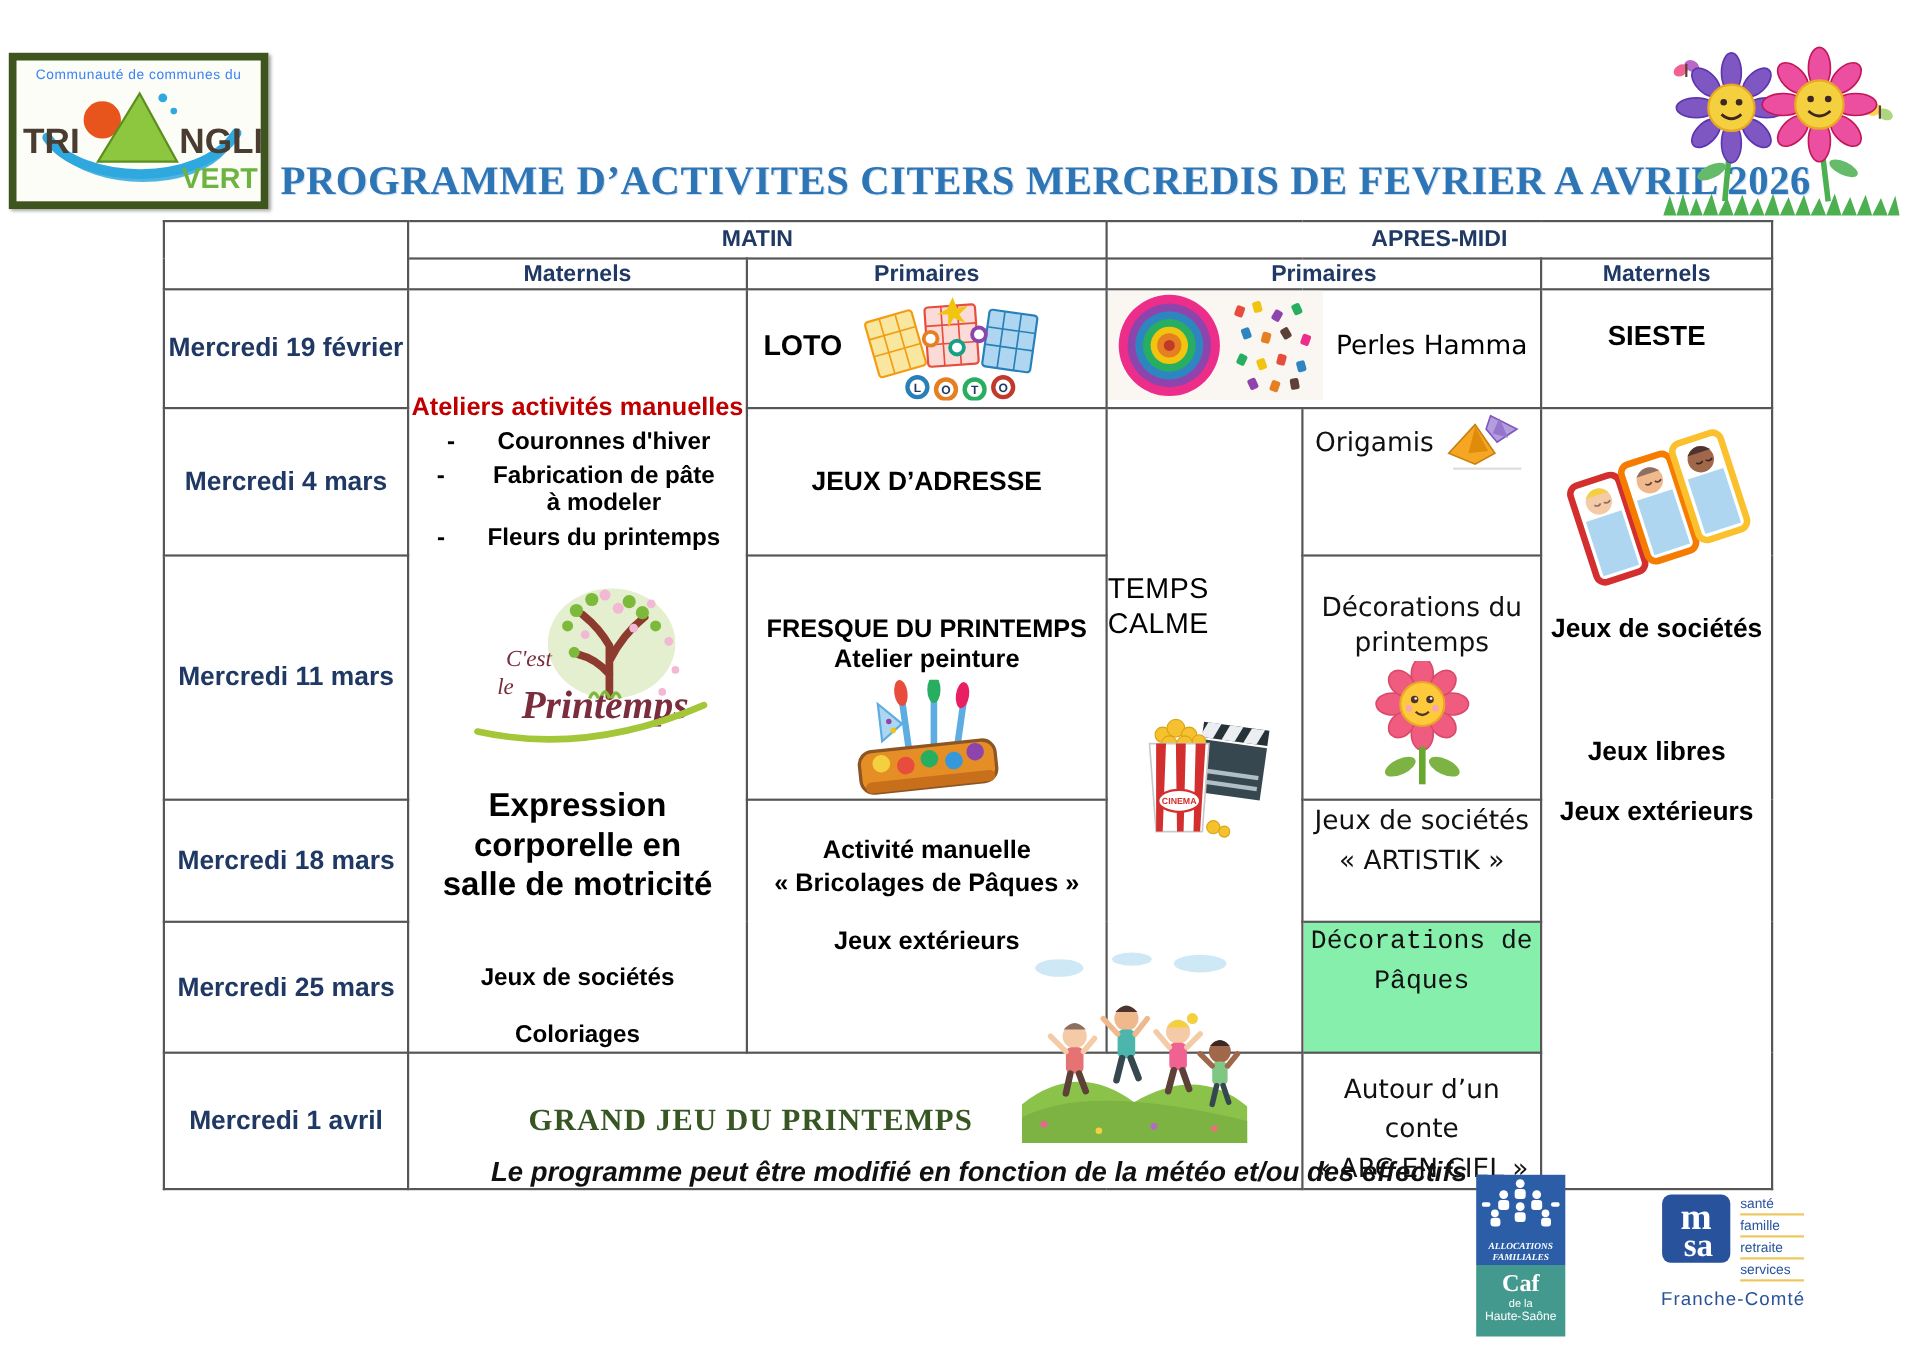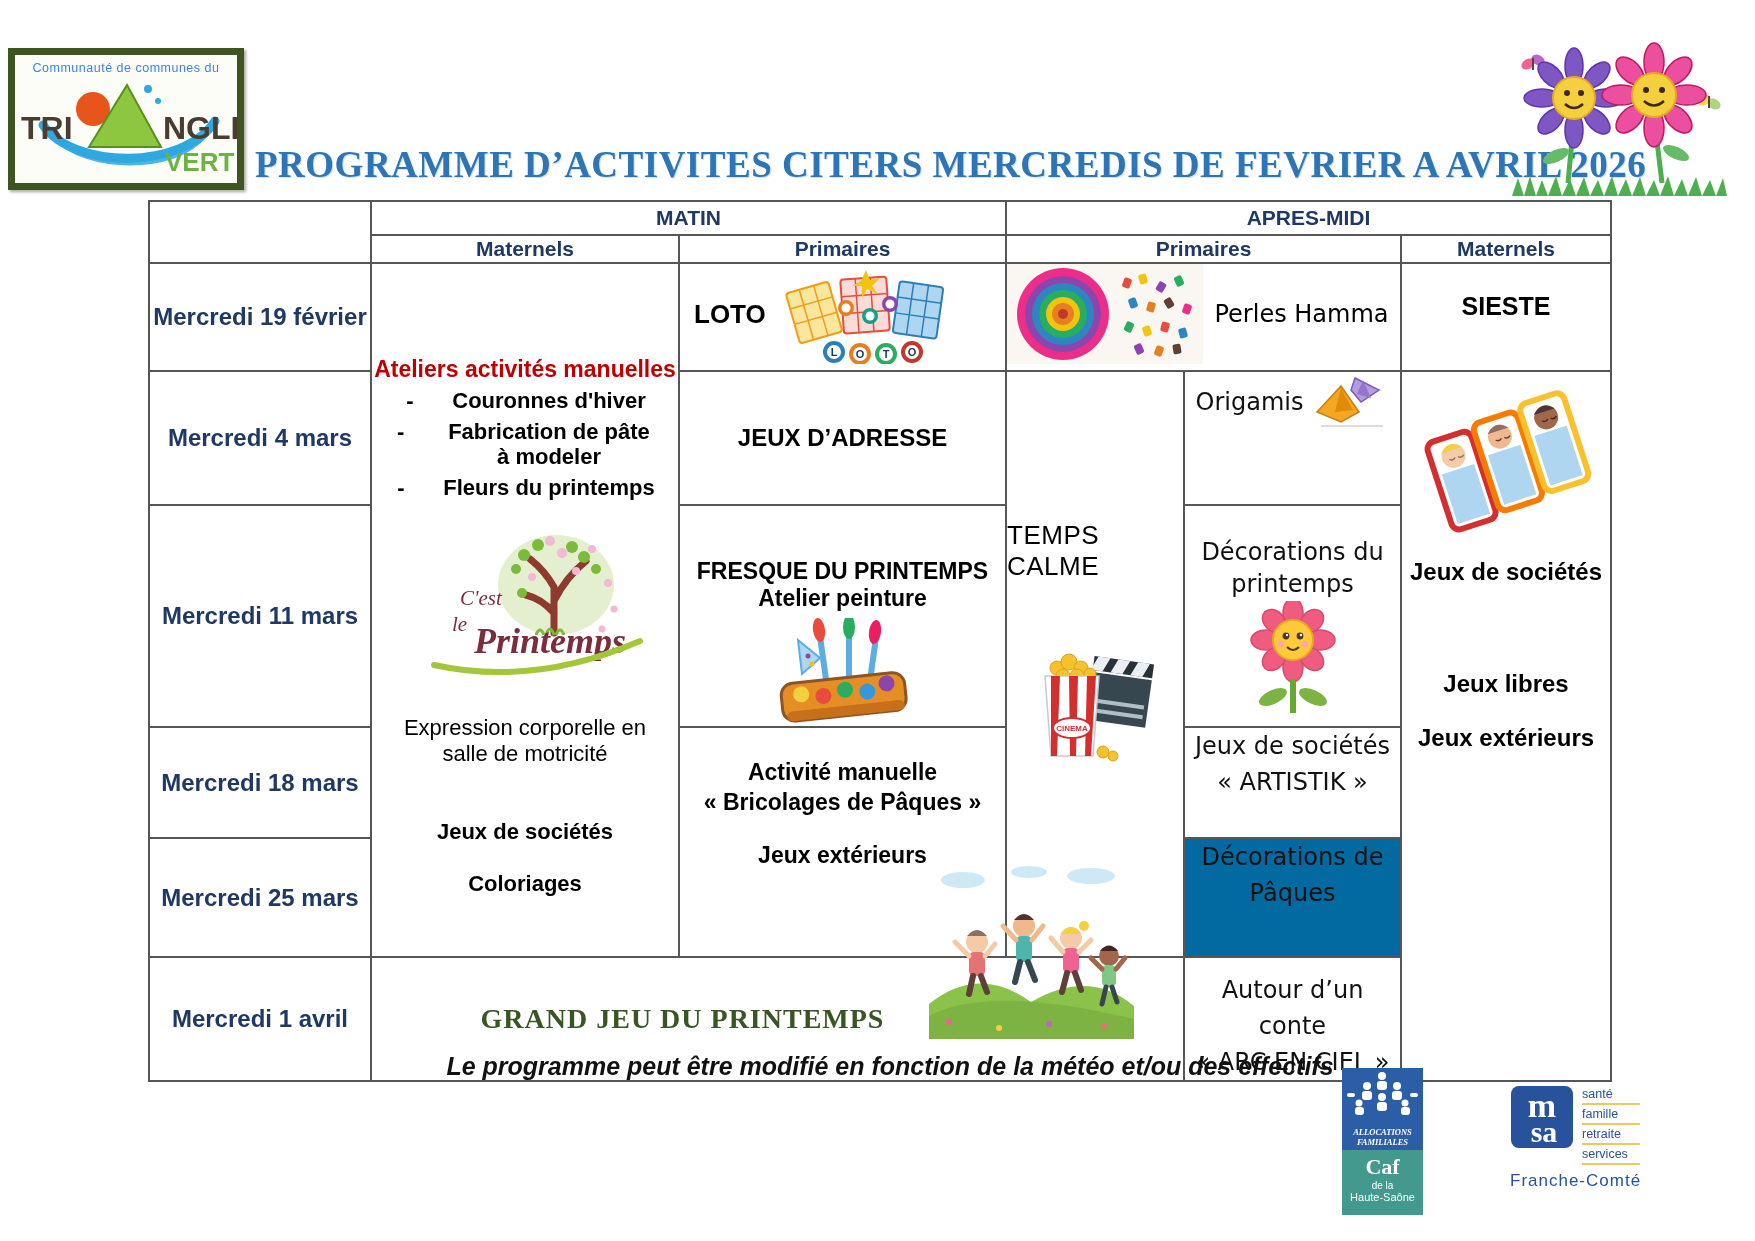--- a/index.html
+++ b/index.html
@@ -26,21 +26,21 @@
   .hdr{vertical-align:middle !important;text-align:center;font-size:21px;font-weight:700;color:#1f3864;}
   .date-cell{vertical-align:middle !important;text-align:center;font-size:24px;font-weight:700;color:#1f3864;}
 
   .cellflex{display:flex;flex-direction:column;align-items:center;}
 
   
   .mm-title{margin-top:92px;color:#c00000;font-weight:700;font-size:23px;text-align:center;}
   .bullet{display:flex;align-items:flex-start;margin-top:5px;font-weight:700;font-size:22px;}
   .bullet .dash{width:46px;text-align:left;padding-left:2px;}
   .bullet .bt{display:block;max-width:212px;text-align:center;line-height:1.15;}
-  .mm-expression{margin-top:34px;max-width:252px;text-align:center;font-weight:400;font-size:22px;line-height:1.2;}
+  .mm-expression{margin-top:34px;max-width:252px;text-align:center;font-weight:700;font-size:30px;line-height:1.2;}
   .mm-jeux{margin-top:52px;font-weight:600;font-size:22px;}
   .mm-colo{margin-top:26px;font-weight:600;font-size:22px;}
 
   
   .loto-wrap{display:flex;align-items:center;height:100%;}
   .loto-label{font-weight:700;font-size:26px;padding-left:14px;}
   .adresse-cell{vertical-align:middle !important;text-align:center;font-weight:700;font-size:24px;}
   .fresque-line1{margin-top:52px;font-weight:700;font-size:23px;}
   .fresque-line2{font-weight:700;font-size:23px;}
   .act-line{font-weight:700;font-size:23px;text-align:center;line-height:1.3;}
@@ -49,21 +49,21 @@
 
   
   .perles-wrap{display:flex;align-items:center;height:100%;}
   .perles-label{flex:1;text-align:center;font-family:"DejaVu Sans",sans-serif;font-size:24px;}
   .comic{font-family:"DejaVu Sans",sans-serif;font-size:24px;color:#111;}
   .tc-label{margin-top:148px;font-size:26px;font-weight:500;letter-spacing:.5px;}
   .origami-wrap{display:flex;align-items:center;justify-content:center;height:100%;gap:10px;}
   .decop-text{margin-top:30px;max-width:200px;text-align:center;line-height:1.35;}
   .center-2l{display:flex;flex-direction:column;align-items:center;justify-content:center;height:100%;
              text-align:center;line-height:1.5;}
-  .paques-cell{background:#0369a1;}
+  .paques-cell{background:#86efac;font-family:Liberation Mono, monospace;}
   .conte-wrap{margin-top:14px;text-align:center;line-height:1.5;}
 
   
   .sieste-cell{text-align:center;font-size:25px;font-weight:600;}
   .sieste-label{margin-top:28px;display:inline-block;}
   .rm-img{margin-top:14px;}
   .rm-t1{margin-top:20px;font-weight:600;font-size:24px;}
   .rm-t2{margin-top:84px;font-weight:600;font-size:24px;}
   .rm-t3{margin-top:26px;font-weight:600;font-size:24px;}
 

